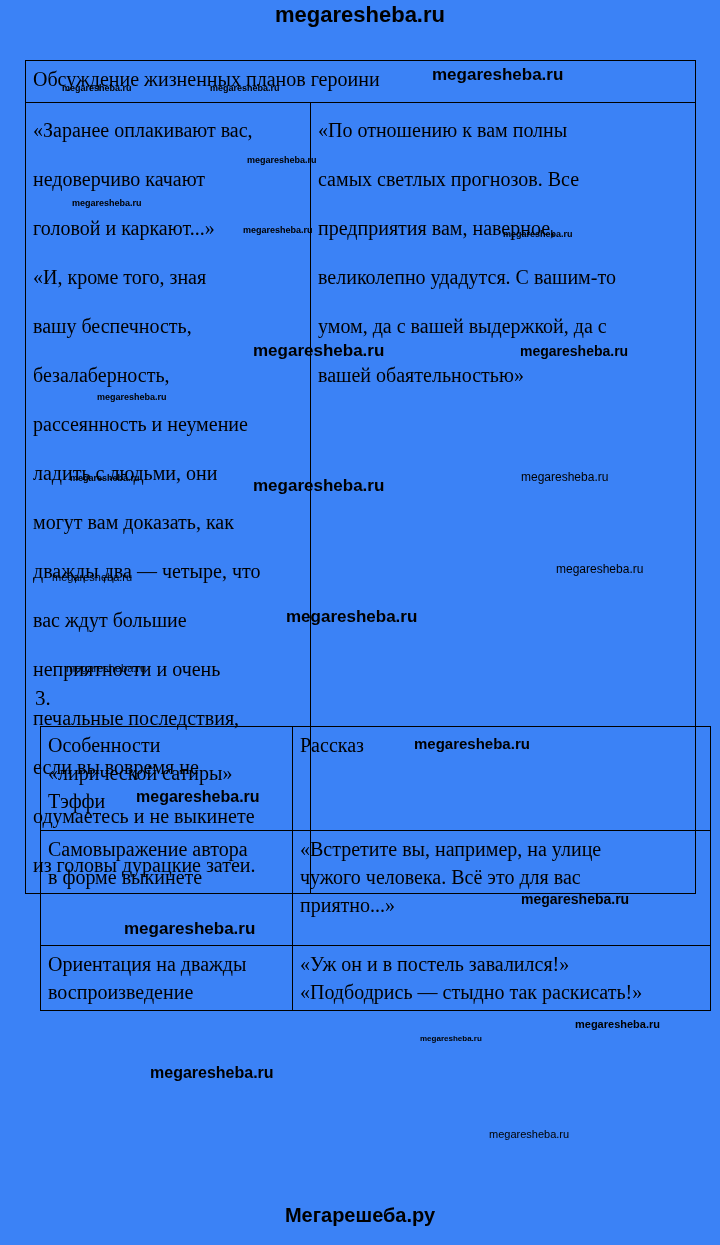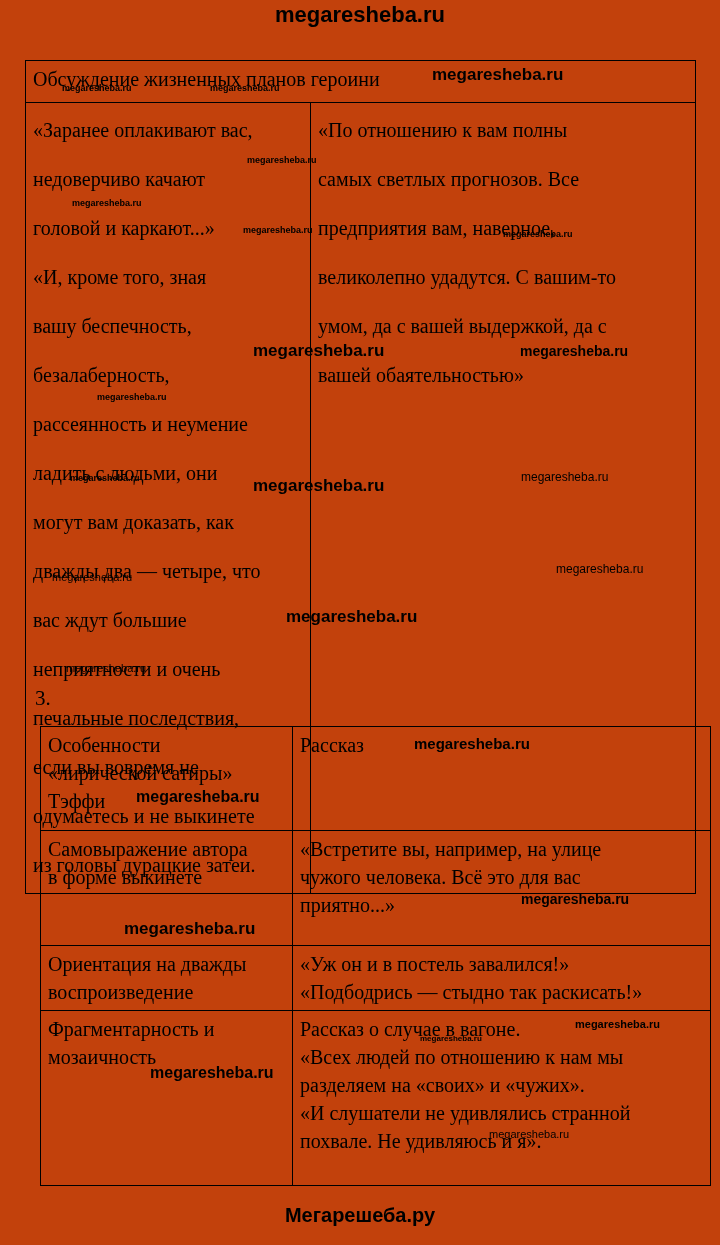--- a/index.html
+++ b/index.html
@@ -1,20 +1,20 @@
 <!DOCTYPE html>
 <html><head>
 <meta charset="utf-8">
 <style>
   html, body { margin: 0; padding: 0; background: #ffffff; }
   .page {
     position: relative;
     width: 720px;
     height: 1245px;
-    background: #c2410c;
+    background: #3b82f6;
     color: #000000;
     font-family: "Liberation Serif", serif;
     overflow: hidden;
   }
   .wm-top, .wm-bottom {
     position: absolute;
     left: 0;
     width: 100%;
     text-align: center;
     font-family: "Liberation Sans", sans-serif;
@@ -121,29 +121,20 @@
       <td class="pre">«Встретите вы, например, на улице
 чужого человека. Всё это для вас
 приятно...»</td>
     </tr>
     <tr class="r3">
       <td class="pre">Ориентация на дважды
 воспроизведение</td>
       <td class="pre">«Уж он и в постель завалился!»
 «Подбодрись — стыдно так раскисать!»</td>
     </tr>
-    <tr class="r4">
-      <td class="pre">Фрагментарность и
-мозаичность</td>
-      <td class="pre">Рассказ о случае в вагоне.
-«Всех людей по отношению к нам мы
-разделяем на «своих» и «чужих».
-«И слушатели не удивлялись странной
-похвале. Не удивляюсь и я».</td>
-    </tr>
   </tbody>
     </table>
 
   <div>
       <span class="wm" style="left: 432px; top: 66px; font-size: 17px; font-weight: 700;">megaresheba.ru</span>
       <span class="wm" style="left: 62px; top: 84px; font-size: 9px; font-weight: 700;">megaresheba.ru</span>
       <span class="wm" style="left: 210px; top: 84px; font-size: 9px; font-weight: 700;">megaresheba.ru</span>
       <span class="wm" style="left: 247px; top: 156px; font-size: 9px; font-weight: 700;">megaresheba.ru</span>
       <span class="wm" style="left: 72px; top: 199px; font-size: 9px; font-weight: 700;">megaresheba.ru</span>
       <span class="wm" style="left: 243px; top: 226px; font-size: 9px; font-weight: 700;">megaresheba.ru</span>

